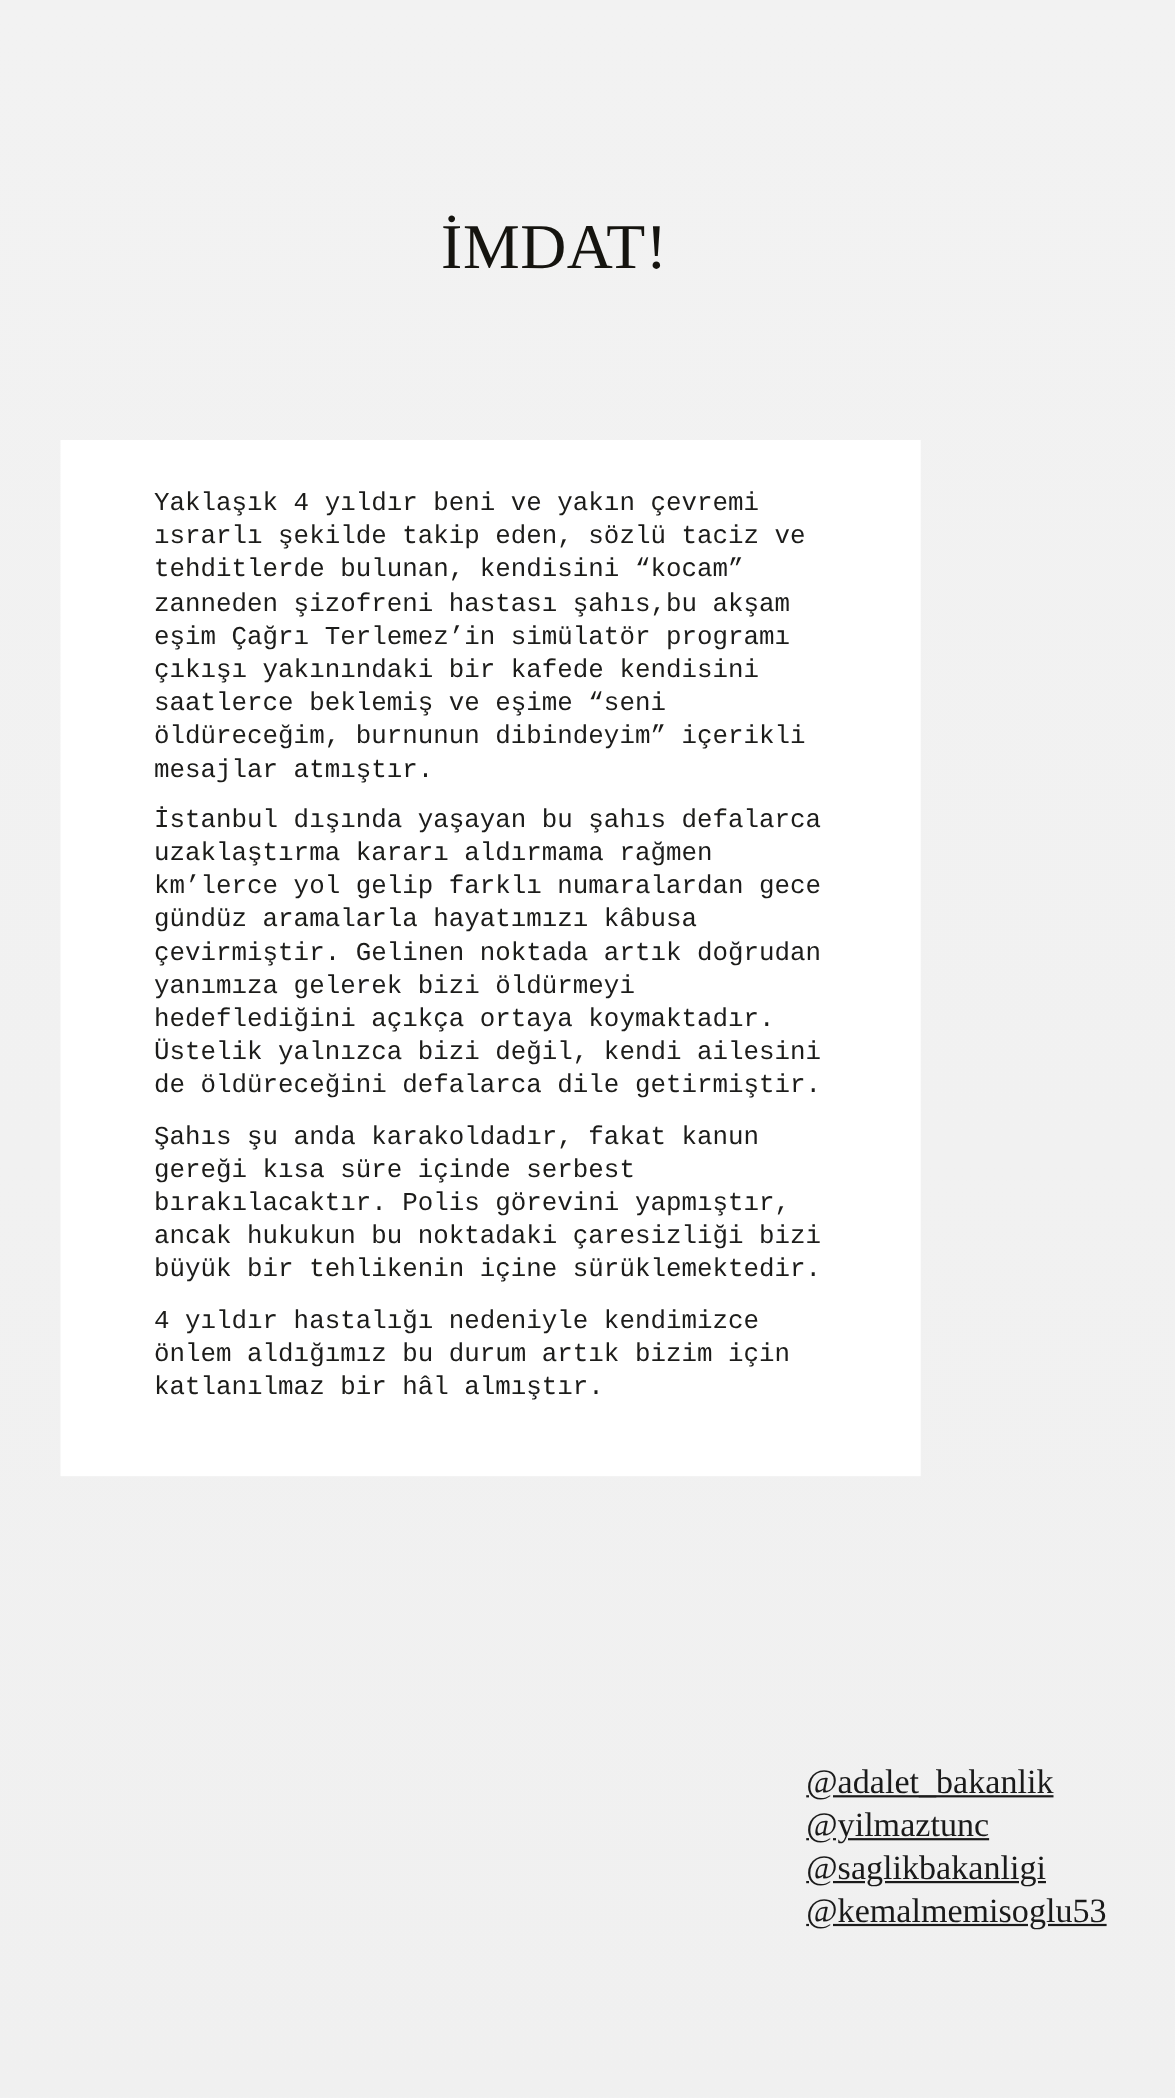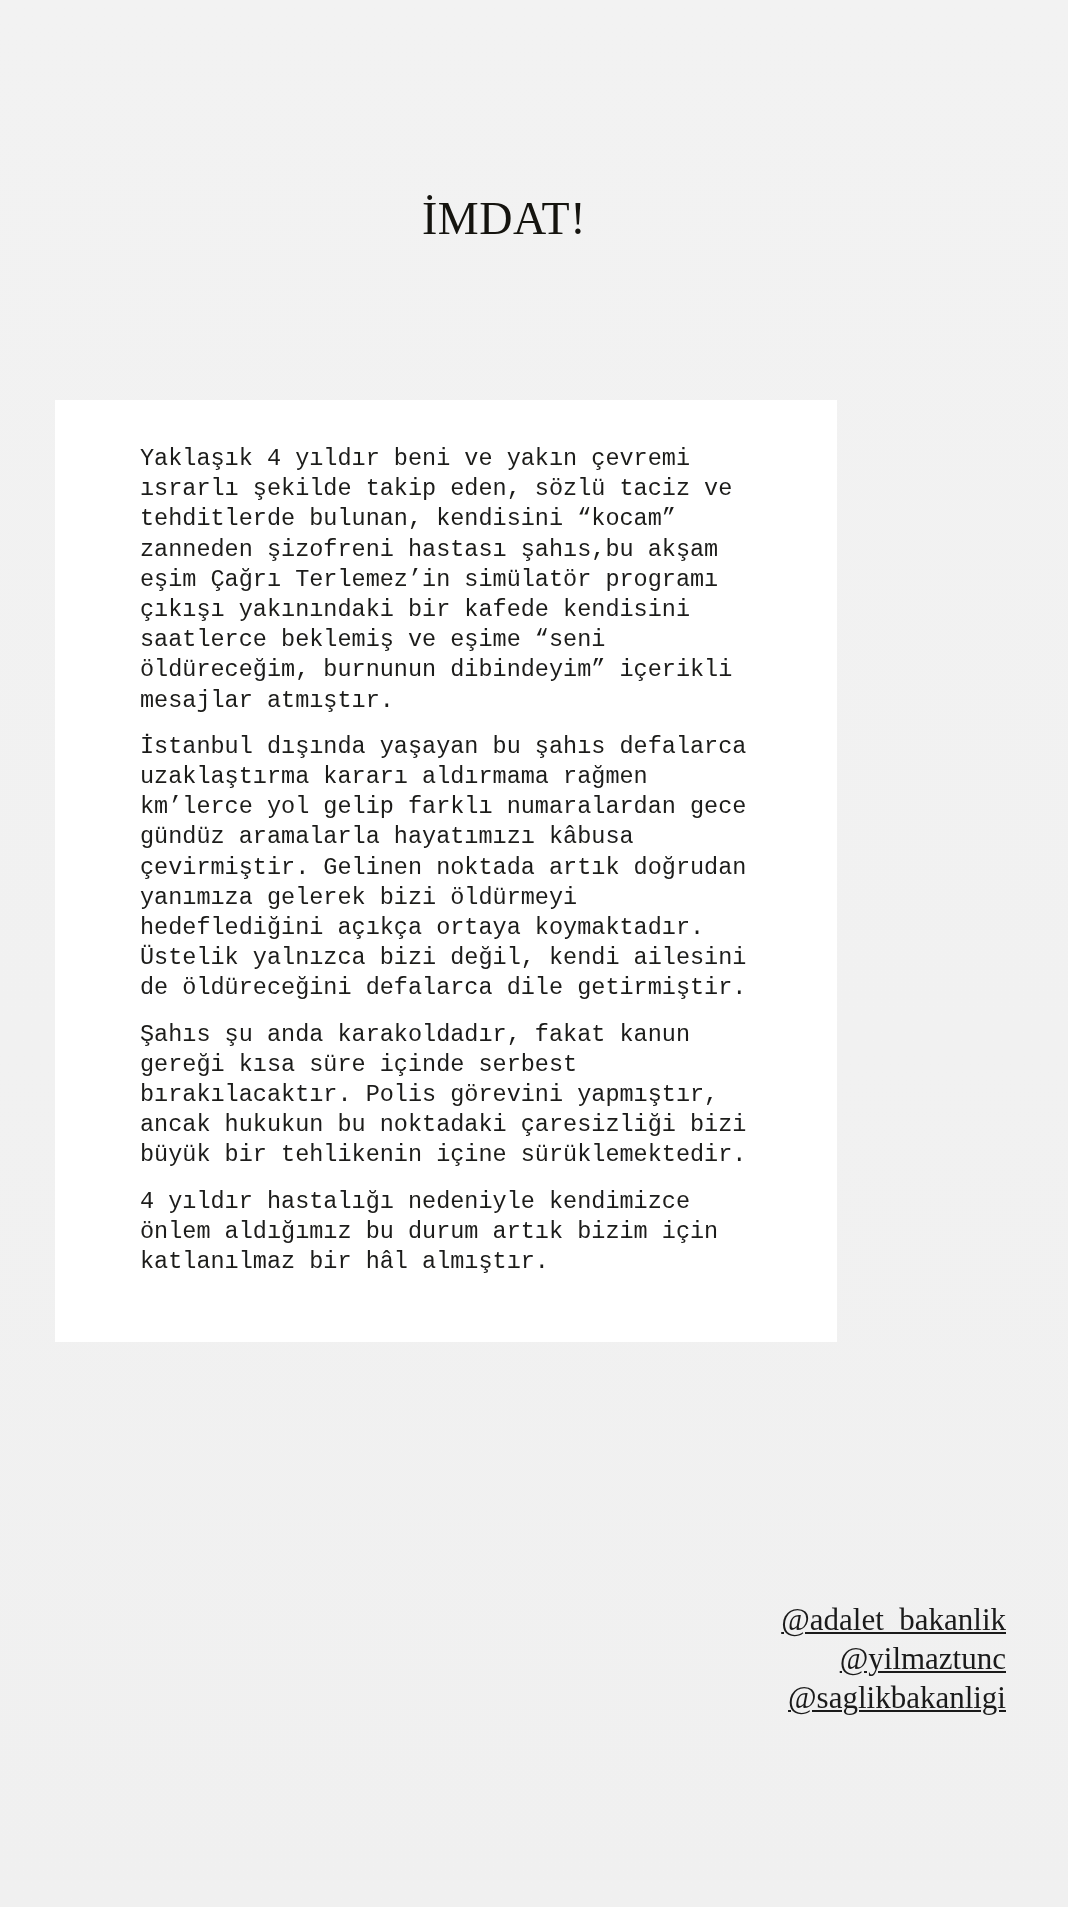--- a/index.html
+++ b/index.html
@@ -22,21 +22,21 @@
   }
 
   
   .headline {
     position: absolute;
     left: 0;
     right: 0;
     top: 196px;
     text-align: center;
     font-family: "Liberation Serif", "DejaVu Serif", serif;
-    font-size: 46px;
+    font-size: 58px;
     line-height: 1.0;
     letter-spacing: 0.5px;
     color: #15140f;
     font-weight: 400;
     padding-right: 60px;
     box-sizing: border-box;
   }
 
   
   .letter-card {
@@ -77,21 +77,21 @@
   }
   .signature-block .sig-line + .sig-line {
     margin-top: 22px;
   }
 
   
   .handles {
     position: absolute;
     right: 62px;
     top: 1600px;
-    text-align: right;
+    text-align: left;
     font-family: "Liberation Serif", "DejaVu Serif", serif;
     font-size: 31px;
     line-height: 39px;
     color: #1a1a1a;
   }
   .handle {
     display: block;
     text-decoration: underline;
     text-decoration-thickness: 1.5px;
     text-underline-offset: 2px;
@@ -119,15 +119,16 @@
 
 
 
     </div>
   </div>
 
   <div class="handles">
     <span class="handle">@adalet_bakanlik</span>
     <span class="handle">@yilmaztunc</span>
     <span class="handle">@saglikbakanligi</span>
+    <span class="handle">@kemalmemisoglu53</span>
   </div>
 
 </div>
 
 </body></html>

